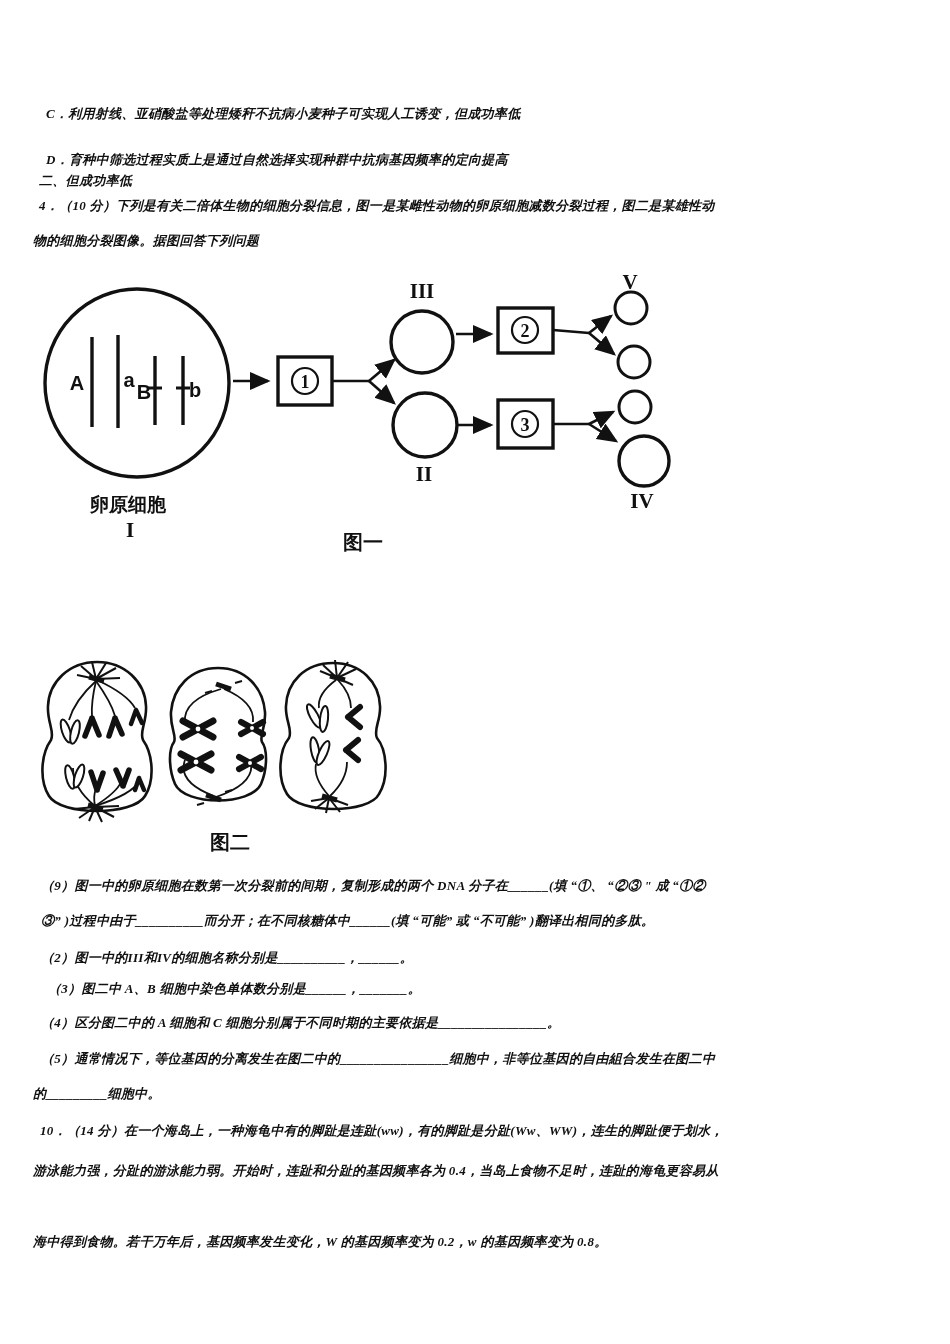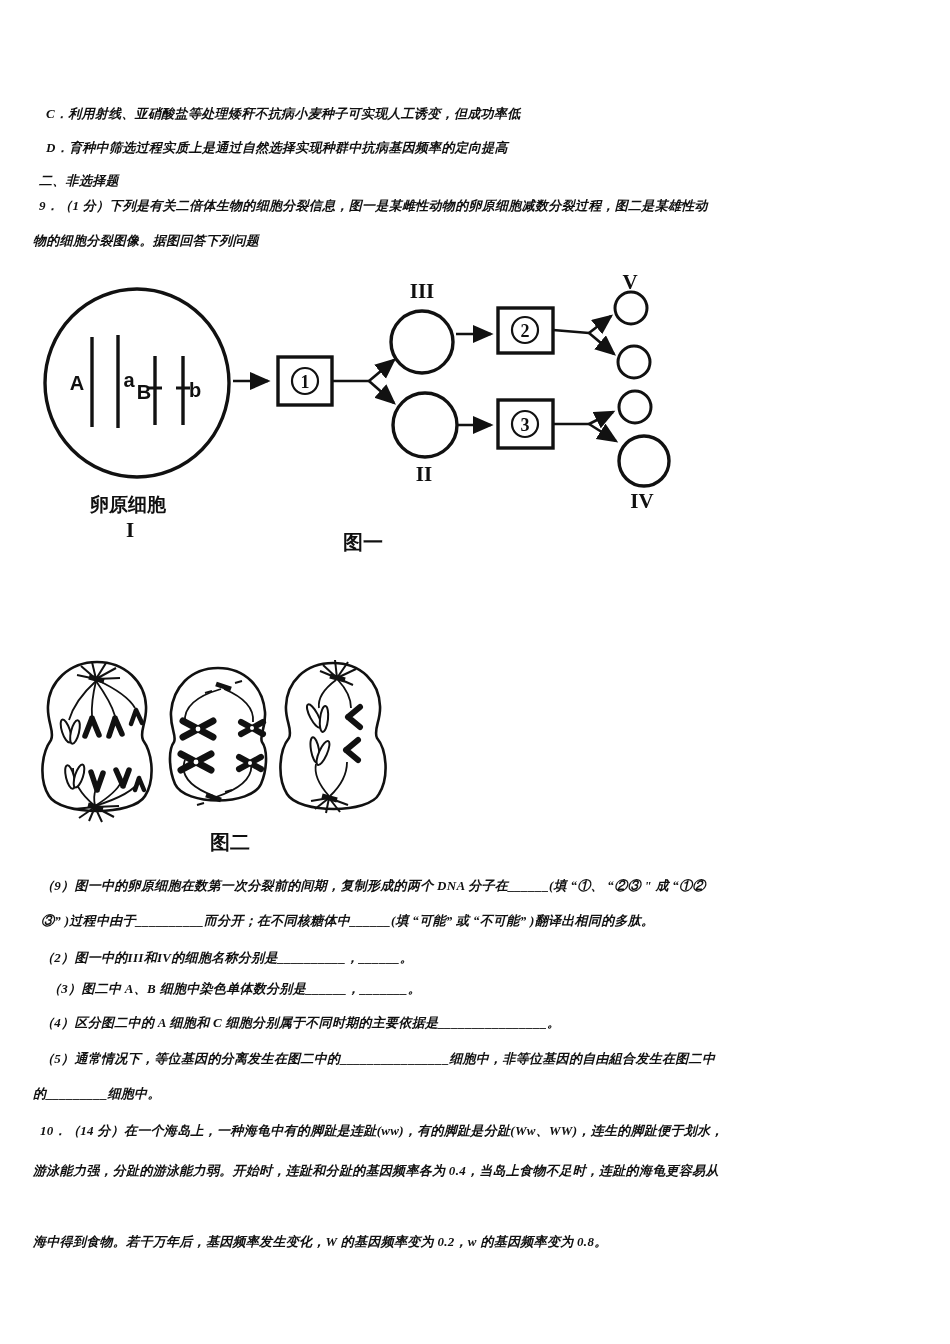--- a/index.html
+++ b/index.html
@@ -8,23 +8,23 @@
   .ln{position:absolute;white-space:nowrap;font-size:13px;font-weight:700;
       line-height:20px;letter-spacing:0.3px;font-style:italic;}
   svg{position:absolute;}
   svg text{font-family:"Liberation Serif","DejaVu Serif",serif;fill:#101010;}
   .sans{font-family:"Liberation Sans","DejaVu Sans",sans-serif;}
 </style>
 </head>
 <body>
 
 <div class="ln" style="top:104px;left:46px">C．利用射线、亚硝酸盐等处理矮秆不抗病小麦种子可实现人工诱变，但成功率低</div>
-<div class="ln" style="top:138px;left:46px">D．育种中筛选过程实质上是通过自然选择实现种群中抗病基因频率的定向提高</div>
-<div class="ln" style="top:171px;left:39px">二、非选择题</div>
-<div class="ln" style="top:196px;left:39px">9．（1 分）下列是有关二倍体生物的细胞分裂信息，图一是某雌性动物的卵原细胞减数分裂过程，图二是某雄性动</div>
+<div class="ln" style="top:150px;left:46px">D．育种中筛选过程实质上是通过自然选择实现种群中抗病基因频率的定向提高</div>
+<div class="ln" style="top:171px;left:39px">二、但成功率低</div>
+<div class="ln" style="top:196px;left:39px">4．（10 分）下列是有关二倍体生物的细胞分裂信息，图一是某雌性动物的卵原细胞减数分裂过程，图二是某雄性动</div>
 <div class="ln" style="top:231px;left:33px">物的细胞分裂图像。据图回答下列问题</div>
 
 <div class="ln" style="top:876px;left:41px">（9）图一中的卵原细胞在数第一次分裂前的间期，复制形成的两个 DNA 分子在______(填 “①、 “②③ " 成 “①②</div>
 <div class="ln" style="top:911px;left:41px">③” )过程中由于__________而分开；在不同核糖体中______(填 “可能” 或 “不可能” )翻译出相同的多肽。</div>
 <div class="ln" style="top:948px;left:41px">（2）图一中的III和IV的细胞名称分别是__________，______。</div>
 <div class="ln" style="top:979px;left:48px">（3）图二中 A、B 细胞中染色单体数分别是______，_______。</div>
 <div class="ln" style="top:1013px;left:41px">（4）区分图二中的 A 细胞和 C 细胞分别属于不同时期的主要依据是________________。</div>
 <div class="ln" style="top:1049px;left:41px">（5）通常情况下，等位基因的分离发生在图二中的________________细胞中，非等位基因的自由組合发生在图二中</div>
 <div class="ln" style="top:1084px;left:33px">的_________细胞中。</div>
 

